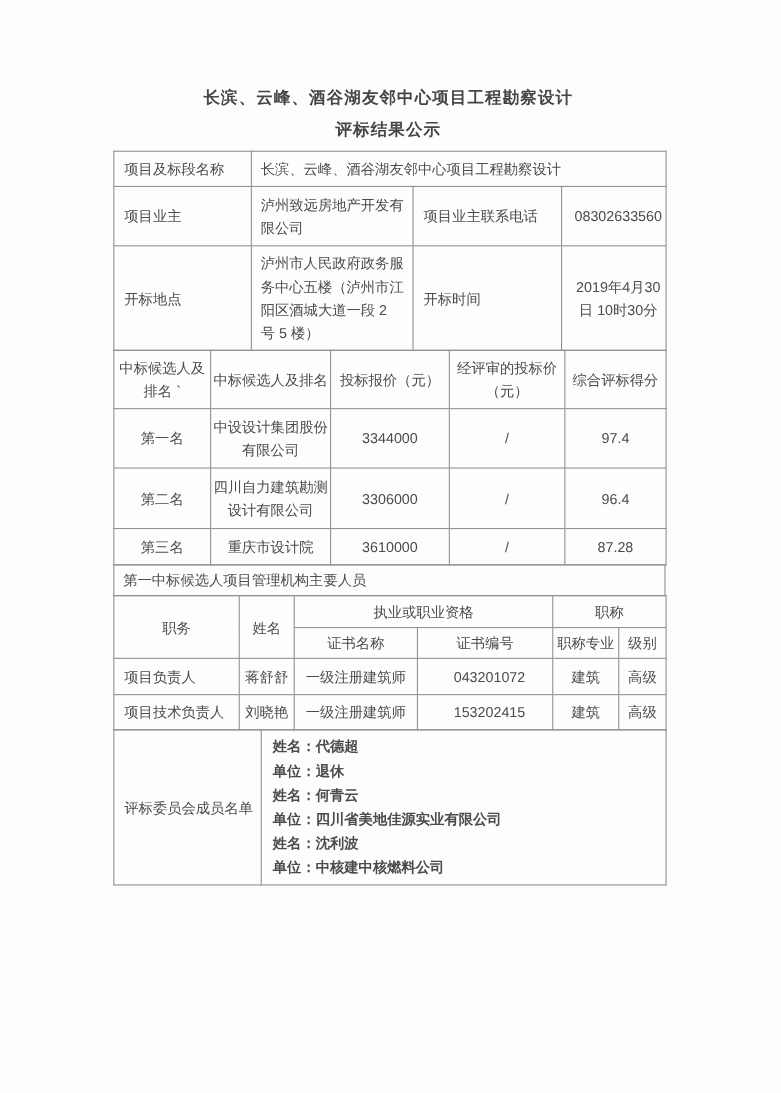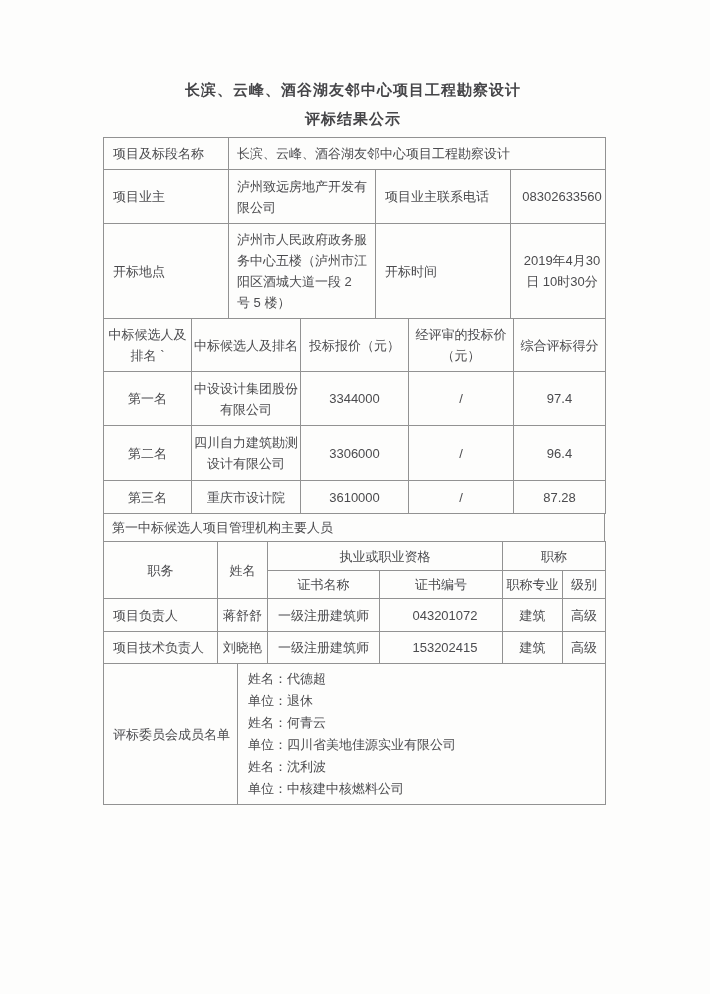--- a/index.html
+++ b/index.html
@@ -19,21 +19,21 @@
   table:first-of-type { margin-top:8px; }
   td, th { border:1px solid #929292; font-size:13px; font-weight:normal; color:#4b4b4e; vertical-align:middle; line-height:21px; overflow:hidden; }
   .lab  { text-align:left; padding-left:9px; padding-right:4px; }
   .val  { text-align:left; padding:5px 8px; }
   .num  { text-align:center; padding-left:8px; }
   .ctr  { text-align:center; padding:2px; }
   .h28 { height:28px; } .h54 { height:54px; } .h91 { height:91px; }
   .h53 { height:53px; } .h55 { height:55px; } .h33 { height:33px; }
   .h29 { height:29px; } .h32 { height:32px; } .h139 { height:139px; }
   .section-cell { text-align:left; padding-left:8px; height:28px;margin-top:41px; }
-  .committee-lines { padding:4px 0 4px 10px; }
+  .committee-lines { padding:4px 0 4px 10px;font-weight:bold; }
   .committee-lines div { line-height:22px; text-align:left; }
 </style>
 </head>
 <body>
 
 <div class="page">
   <div class="content">
 
     <div class="doc-title">长滨、云峰、酒谷湖友邻中心项目工程勘察设计</div>
     <div class="doc-title sub">评标结果公示</div>

